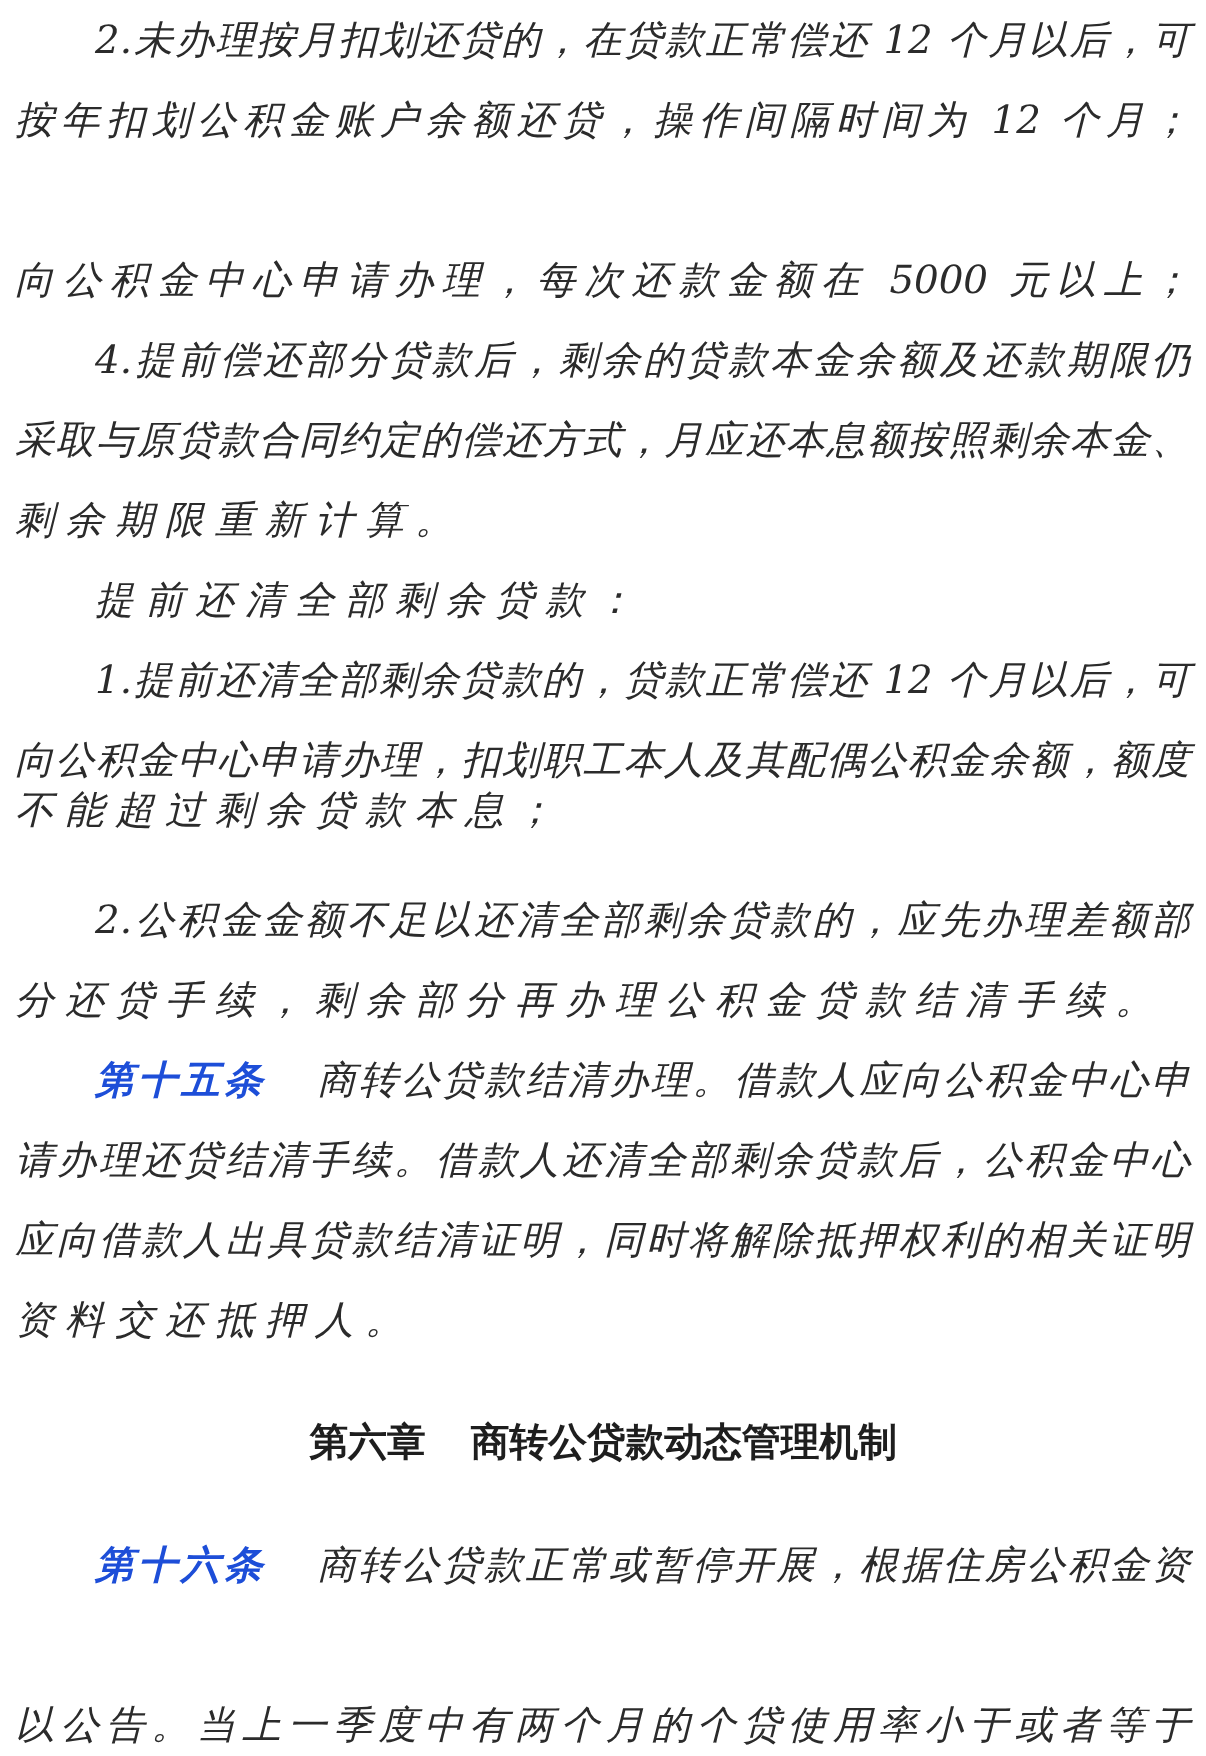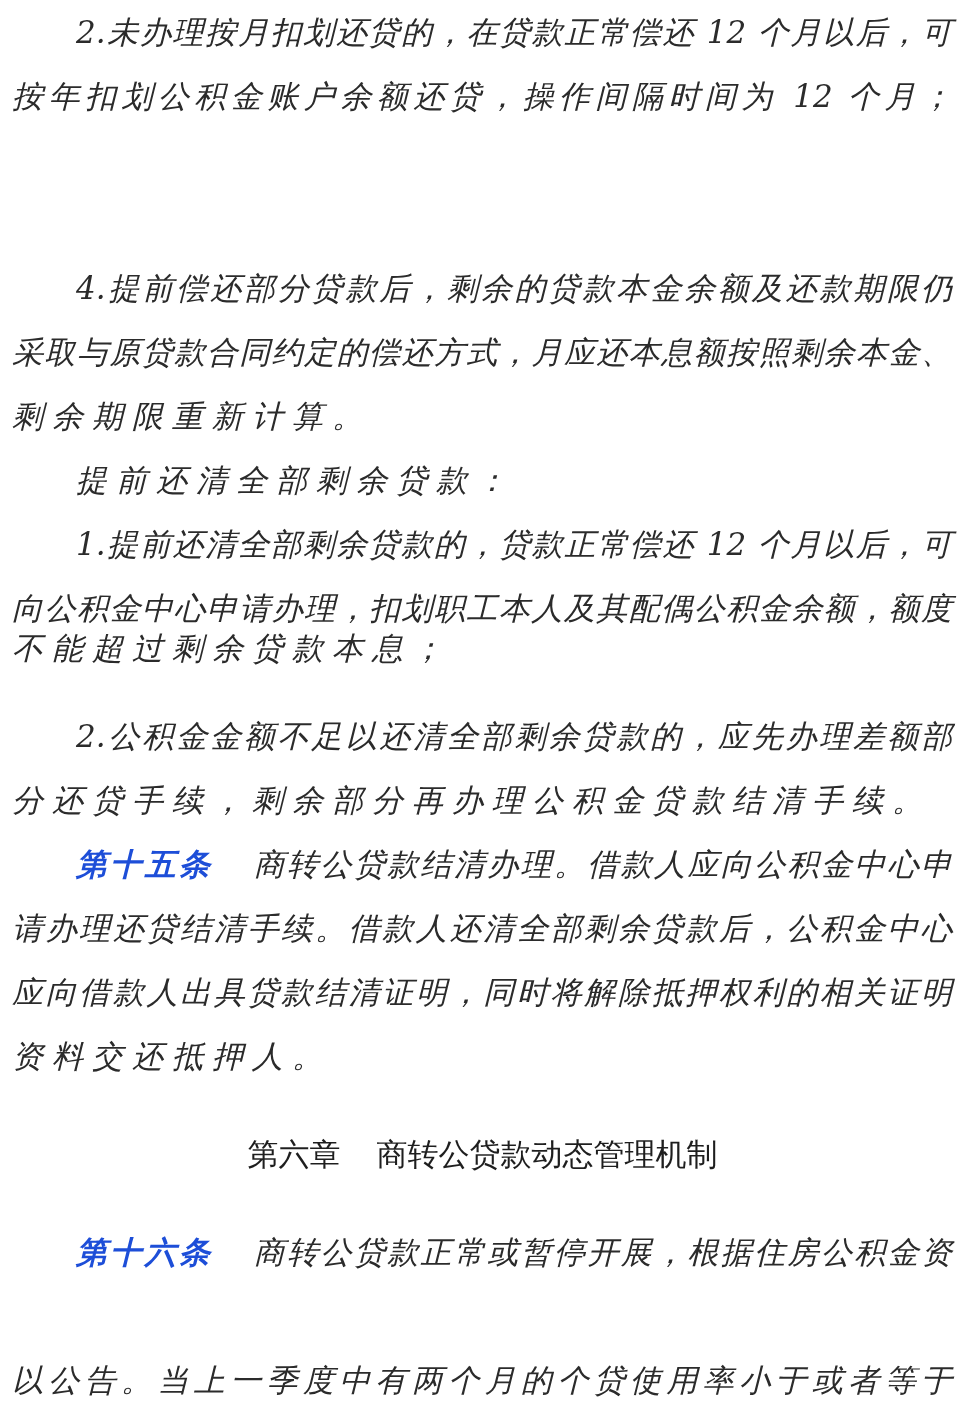--- a/index.html
+++ b/index.html
@@ -49,35 +49,36 @@
     color: #1d4ed8;
     letter-spacing: 1px;
   }
   .gap { display: inline-block; width: 38px; }
   .chapter {
     position: absolute;
     left: 0;
     width: 965px;
     text-align: center;
     font-family: "DejaVu Sans", "Liberation Sans", sans-serif;
-    font-weight: normal;
+    font-weight: bold;
     font-size: 31px;
     line-height: 40px;
     color: #1e1e1e;
   }
   .chapter .gap { width: 36px; }
 </style>
 </head>
 <body>
 
 <div class="page">
 
   <div class="line indent" style="top:12px">2.未办理按月扣划还贷的，在贷款正常偿还 12 个月以后，可</div>
   <div class="line" style="top:76px">按年扣划公积金账户余额还贷，操作间隔时间为 12 个月；</div>
 
+  <div class="line" style="top:204px">向公积金中心申请办理，每次还款金额在 5000 元以上；</div>
 
   <div class="line indent" style="top:268px">4.提前偿还部分贷款后，剩余的贷款本金余额及还款期限仍</div>
   <div class="line" style="top:332px">采取与原贷款合同约定的偿还方式，月应还本息额按照剩余本金、</div>
   <div class="line short" style="top:396px">剩余期限重新计算。</div>
 
   <div class="line indent short" style="top:460px">提前还清全部剩余贷款：</div>
 
   <div class="line indent" style="top:524px">1.提前还清全部剩余贷款的，贷款正常偿还 12 个月以后，可</div>
   <div class="line" style="top:588px">向公积金中心申请办理，扣划职工本人及其配偶公积金余额，额度</div>
   <div class="line short" style="top:628px">不能超过剩余贷款本息；</div>

